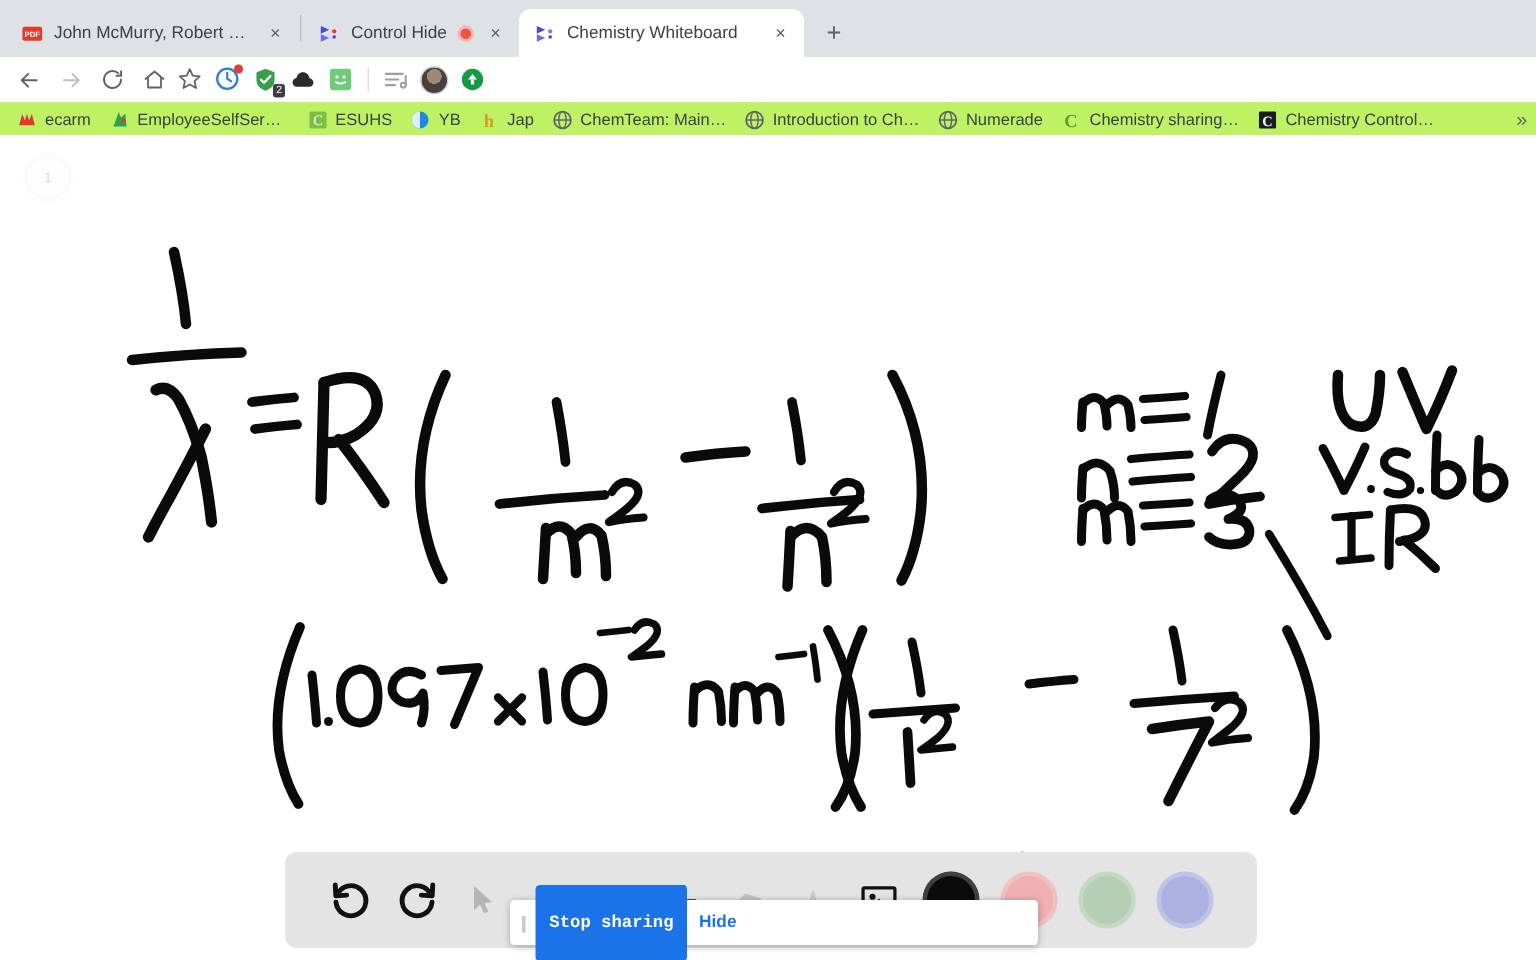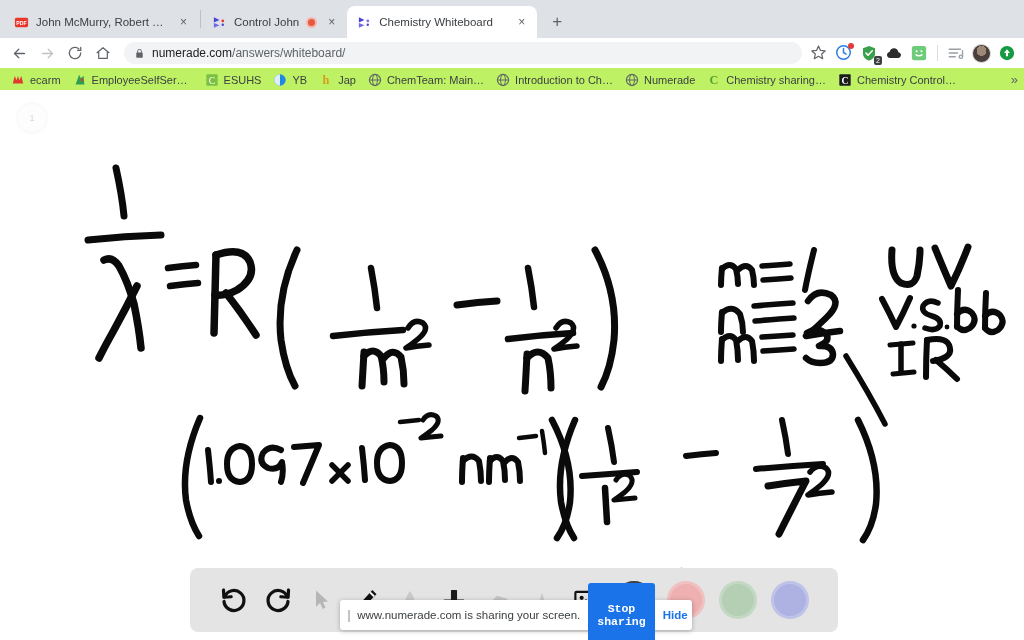--- a/index.html
+++ b/index.html
@@ -173,21 +173,21 @@
 
     <div class="tab-sep"></div>
 
     <div class="tab inactive">
       <svg class="tab-favicon" viewBox="0 0 16 16">
         <path d="M2 2.5 L8 5.2 L2 8 Z" fill="#4a44d6"></path>
         <path d="M2 8.4 L8 11 L2 13.6 Z" fill="#6f68e8"></path>
         <circle cx="11.5" cy="6.3" r="1.5" fill="#e8382c"></circle>
         <circle cx="11.5" cy="10.3" r="1.3" fill="#4a44d6"></circle>
       </svg>
-      <span class="tab-title">Control John</span>
+      <span class="tab-title">Control Hide</span>
       <span class="rec-dot"></span>
       <span class="tab-close">×</span>
     </div>
 
     <div class="tab active" style="min-width:190px;">
       <svg class="tab-favicon" viewBox="0 0 16 16">
         <path d="M2 2.5 L8 5.2 L2 8 Z" fill="#4a44d6"></path>
         <path d="M2 8.4 L8 11 L2 13.6 Z" fill="#6f68e8"></path>
         <circle cx="11.5" cy="6.3" r="1.5" fill="#7b75ee"></circle>
         <circle cx="11.5" cy="10.3" r="1.3" fill="#4a44d6"></circle>
@@ -218,26 +218,20 @@
           <polyline points="20.6 3.6 20.6 8.2 16 8.2"></polyline>
       </svg>
     </div>
     <div class="nav-btn">
       <svg width="16" height="16" viewBox="0 0 24 24" fill="none" stroke="currentColor" stroke-width="1.8" stroke-linecap="round" stroke-linejoin="round">
         <path d="M3 11.5 12 4l9 7.5"></path>
           <path d="M5.5 10.5V20h13v-9.5"></path>
       </svg>
     </div>
 
-    <div class="omnibox">
-      <svg width="11" height="11" viewBox="0 0 24 24" fill="#5f6368">
-        <path d="M12 2a5 5 0 0 0-5 5v3H6a1 1 0 0 0-1 1v9a1 1 0 0 0 1 1h12a1 1 0 0 0 1-1v-9a1 1 0 0 0-1-1h-1V7a5 5 0 0 0-5-5zm0 2a3 3 0 0 1 3 3v3H9V7a3 3 0 0 1 3-3z"></path>
-      </svg>
-      <span class="omnibox-text"><span>numerade.com</span><span class="path">/answers/whiteboard/</span></span>
-    </div>
 
     <div class="tb-icons">
       <div class="tb-ico">
         <svg width="17" height="17" viewBox="0 0 24 24" fill="none" stroke="#5f6368" stroke-width="1.7" stroke-linejoin="round">
           <polygon points="12 3 14.8 9.1 21.4 9.8 16.5 14.2 17.9 20.7 12 17.4 6.1 20.7 7.5 14.2 2.6 9.8 9.2 9.1"></polygon>
         </svg>
       </div>
       <div class="tb-ico">
         <svg width="17" height="17" viewBox="0 0 24 24">
           <circle cx="12" cy="12" r="9.5" fill="none" stroke="#2f7de1" stroke-width="2.1"></circle>
@@ -592,19 +586,18 @@
       <div class="swatch">
         <div class="swatch-inner" style="background:#b4cfb4;"></div>
       </div>
       <div class="swatch">
         <div class="swatch-inner" style="background:#aeb2e2;"></div>
       </div>
     </div>
 
     <div class="share-bar" style="top:510px;">
       <span class="share-grip">||</span>
-      <span class="share-text">www.numerade.com is sharing your screen.</span>
       <button class="share-stop">Stop sharing</button>
       <span class="share-hide">Hide</span>
     </div>
 
   </div>
 </div>
 
 </body></html>

